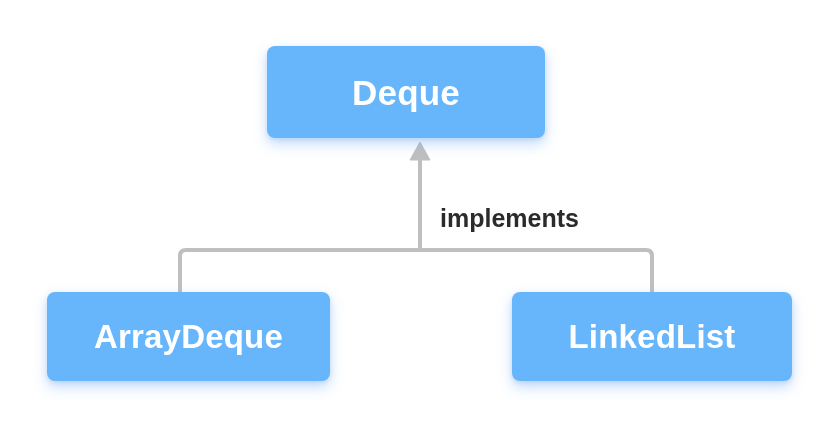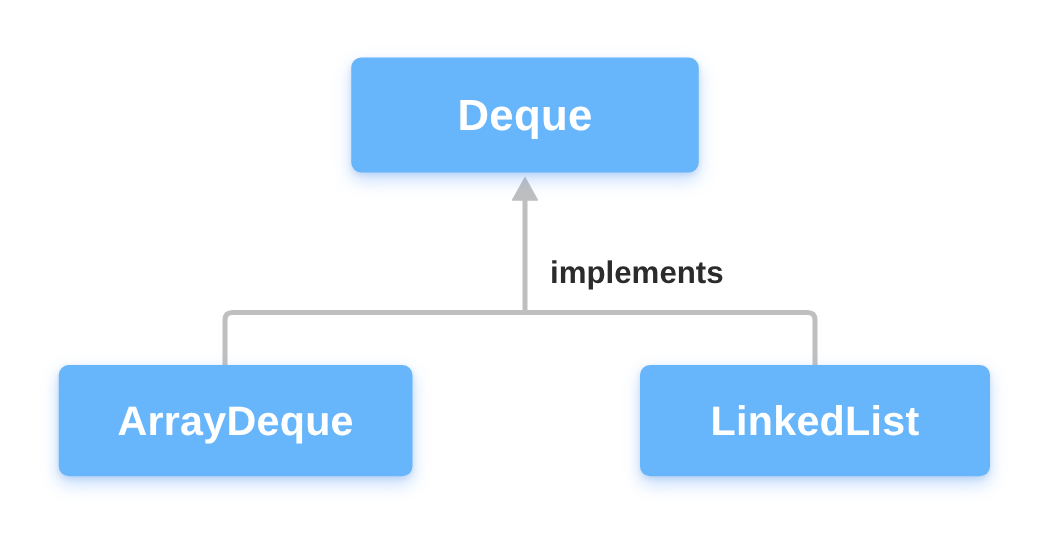--- a/index.html
+++ b/index.html
@@ -38,21 +38,21 @@
     box-sizing: border-box;
   }
   .uml-node-label {
     color: #ffffff;
     font-weight: bold;
     letter-spacing: 0.2px;
     white-space: nowrap;
     line-height: 1;
   }
   #node-deque {
-    left: 281px;
+    left: 267px;
     top: 46px;
     width: 278px;
     height: 92px;
   }
   #node-deque .uml-node-label {
     font-size: 35px;
   }
   #node-arraydeque {
     left: 47px;
     top: 292px;

